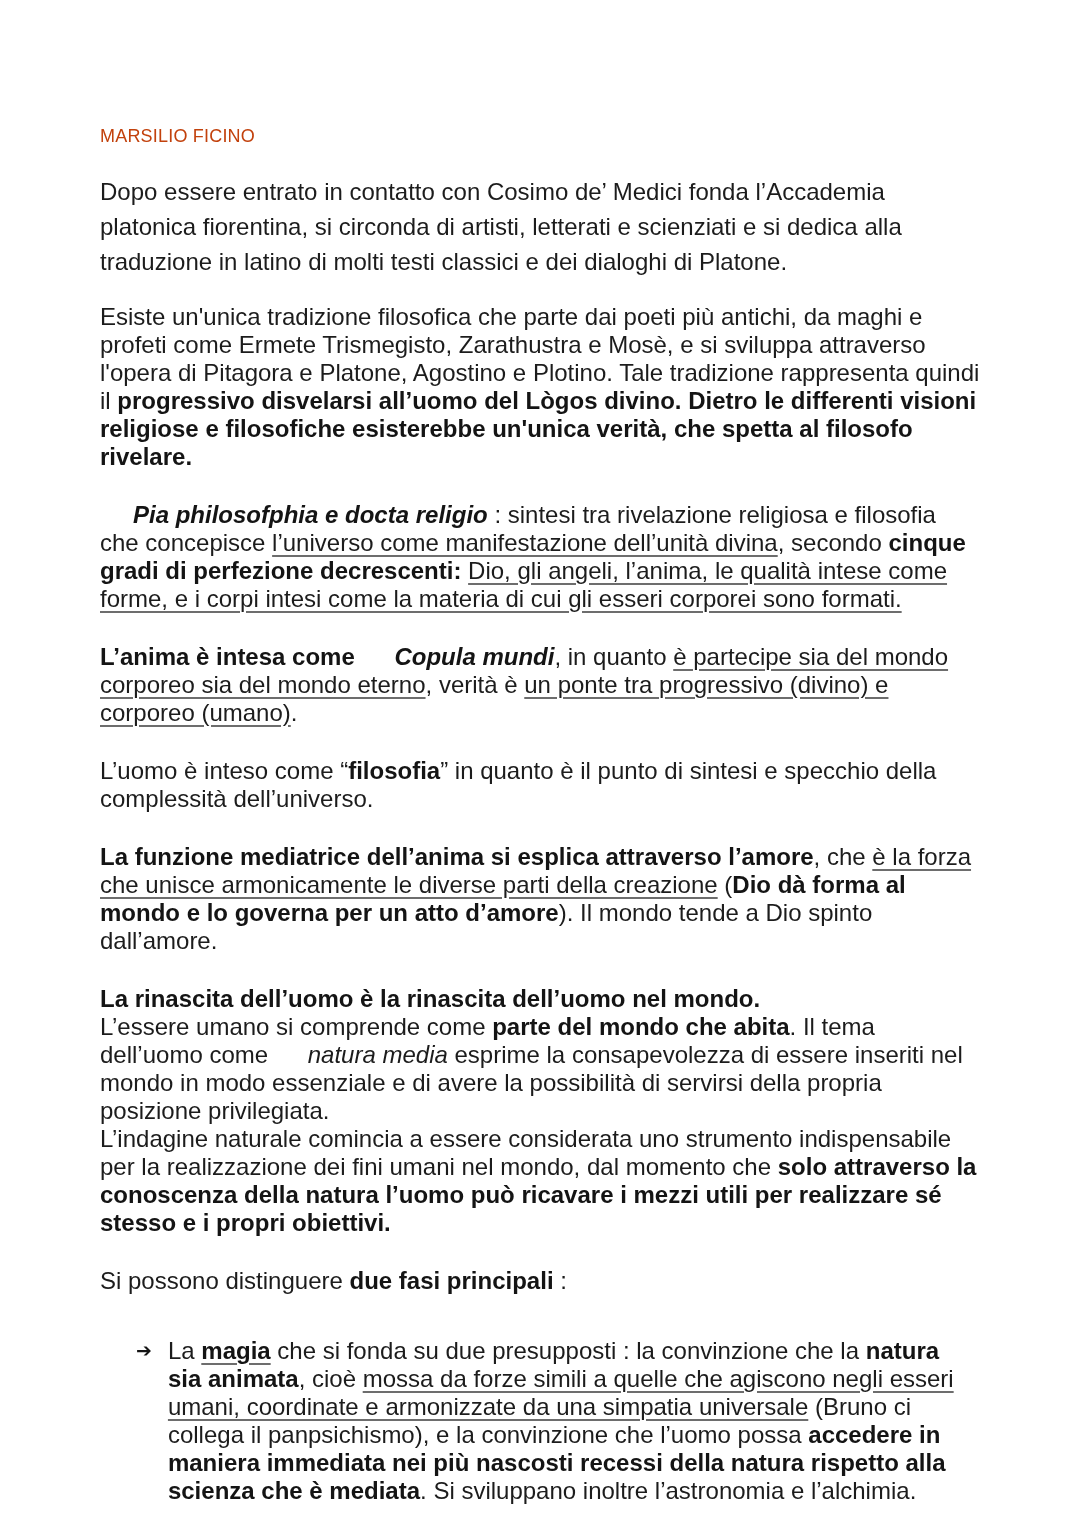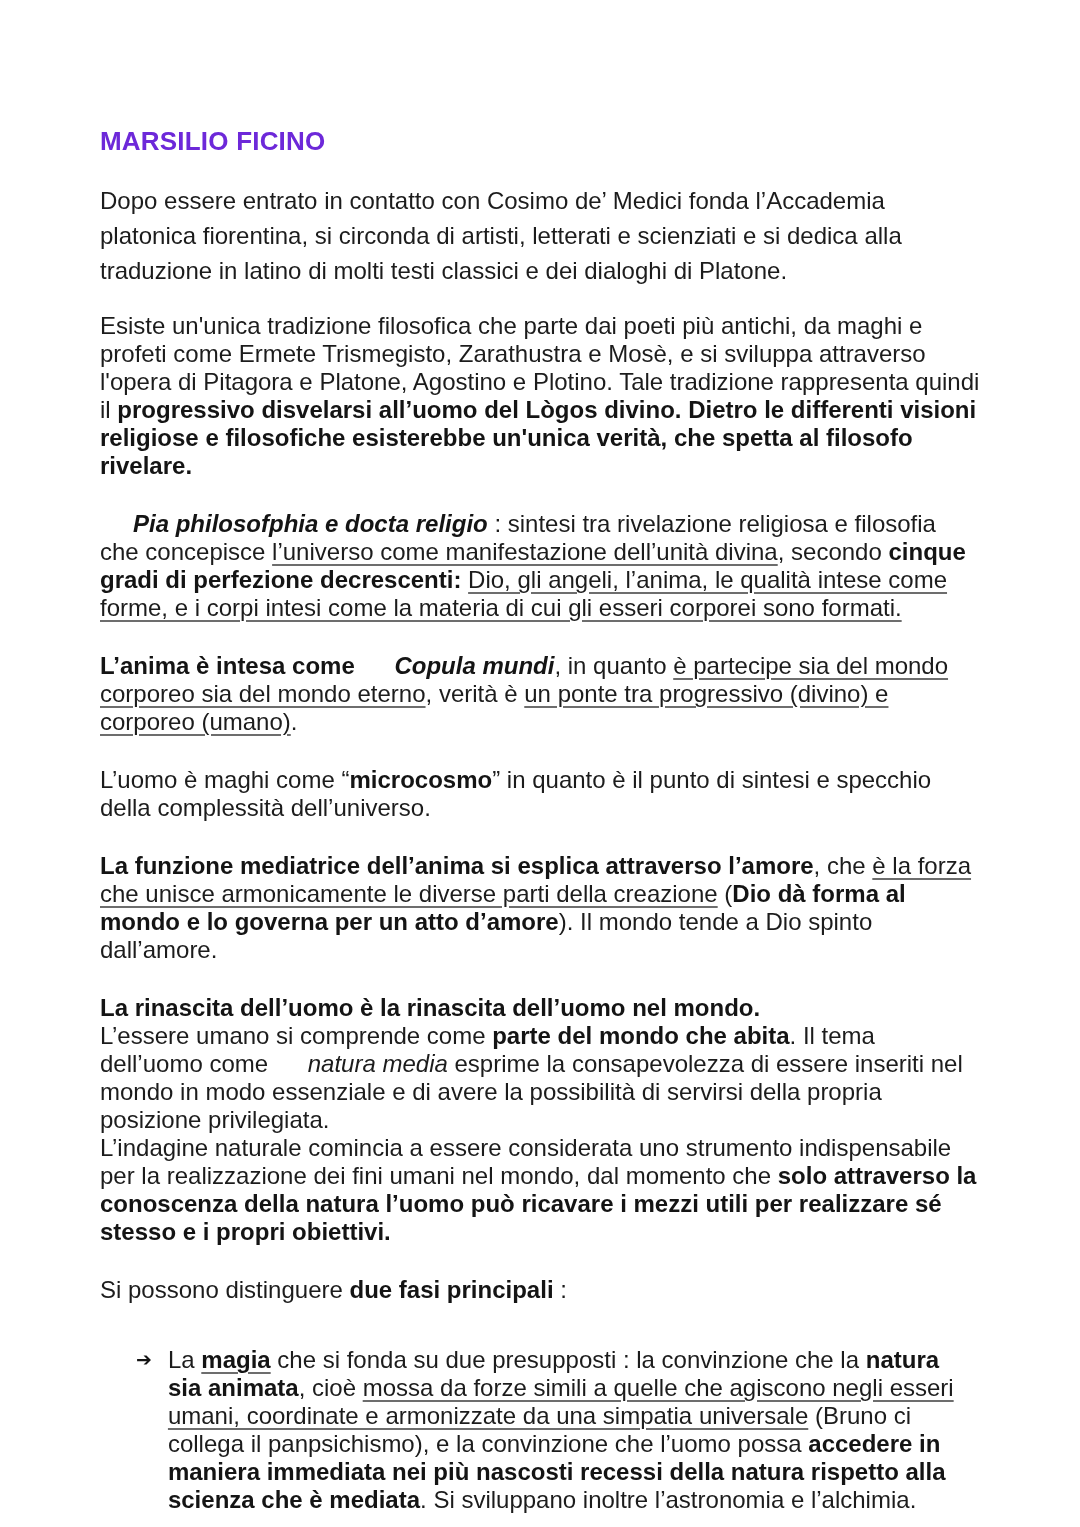--- a/index.html
+++ b/index.html
@@ -14,24 +14,24 @@
     -webkit-font-smoothing: antialiased;
   }
   .page {
     width: 1080px;
     min-height: 1527px;
     box-sizing: border-box;
     padding: 126px 100px 80px 100px;
     background: #ffffff;
   }
   .heading {
-    font-size: 26px;
-    font-weight: 700;
+    font-size: 18px;
+    font-weight: 400;
     letter-spacing: 0.2px;
-    color: #6d28d9;
+    color: #c2410c;
     margin: 0 0 26px 0;
     line-height: 1.2;
   }
   h2.heading {
     margin-top: 46px;
     margin-bottom: 32px;
   }
   .para {
     font-size: 24px;
     line-height: 28px;
@@ -71,21 +71,21 @@
 </head>
 <body>
 
 <div class="page">
   <div class="doc">
       <h1 class="heading"><span>MARSILIO FICINO</span></h1>
       <p class="para para--loose"><span>Dopo essere entrato in contatto con Cosimo de’ Medici fonda l’Accademia platonica fiorentina, si circonda di artisti, letterati e scienziati e si dedica alla traduzione in latino di molti testi classici e dei dialoghi di Platone.</span></p>
       <p class="para"><span>Esiste un'unica tradizione filosofica che parte dai poeti più antichi, da maghi e profeti come Ermete Trismegisto, Zarathustra e Mosè, e si sviluppa attraverso l'opera di Pitagora e Platone, Agostino e Plotino. Tale tradizione rappresenta quindi il </span><span class="b">progressivo disvelarsi all’uomo del Lògos divino. Dietro le differenti visioni religiose e filosofiche esisterebbe un'unica verità, che spetta al filosofo rivelare.</span></p>
       <p class="para"><span class="b i">Pia philosofphia e docta religio</span><span> : sintesi tra rivelazione religiosa e filosofia che concepisce </span><span class="u">l’universo come manifestazione dell’unità divina</span><span>, secondo </span><span class="b">cinque gradi di perfezione decrescenti:</span><span> </span><span class="u">Dio, gli angeli, l’anima, le qualità intese come forme, e i corpi intesi come la materia di cui gli esseri corporei sono formati.</span></p>
       <p class="para"><span class="b">L’anima è intesa come </span><span class="b i">Copula mundi</span><span>, in quanto </span><span class="u">è partecipe sia del  mondo corporeo sia del mondo eterno</span><span>, verità è </span><span class="u">un ponte tra progressivo (divino) e corporeo (umano)</span><span>.</span></p>
-      <p class="para"><span>L’uomo è maghi come “</span><span class="b">microcosmo</span><span>” in quanto è il punto di sintesi e specchio della complessità dell’universo.</span></p>
+      <p class="para"><span>L’uomo è inteso come “</span><span class="b">filosofia</span><span>” in quanto è il punto di sintesi e specchio della complessità dell’universo.</span></p>
       <p class="para"><span class="b">La funzione mediatrice dell’anima si esplica attraverso l’amore</span><span>, che </span><span class="u">è la forza che unisce armonicamente le diverse parti della creazione</span><span> (</span><span class="b">Dio dà forma al mondo e lo governa per un atto d’amore</span><span>). Il mondo tende a Dio spinto dall’amore.</span></p>
       <p class="para"><span class="b">La rinascita dell’uomo è la rinascita dell’uomo nel mondo.</span><br><span>L’essere umano si comprende come </span><span class="b">parte del mondo che abita</span><span>. Il tema dell’uomo come </span><span class="i">natura media</span><span> esprime la consapevolezza di essere inseriti nel mondo in modo essenziale e di avere la possibilità di servirsi della propria posizione privilegiata.</span><br><span>L’indagine naturale comincia a essere considerata uno strumento indispensabile per la realizzazione dei fini umani nel mondo, dal momento che </span><span class="b">solo attraverso la conoscenza della natura l’uomo può ricavare i mezzi utili per realizzare sé stesso e i propri obiettivi.</span></p>
       <p class="para"><span>Si possono distinguere </span><span class="b">due fasi principali</span><span> :</span></p>
       <div class="bullet">
         <span class="marker">➔</span>
         <p class="para bullet-text"><span>La </span><span class="b u">magia</span><span> che si fonda su due presupposti : la convinzione che la </span><span class="b">natura sia animata</span><span>, cioè </span><span class="u">mossa da forze simili a quelle che agiscono negli esseri umani, coordinate e armonizzate da una simpatia universale</span><span> (Bruno ci collega il panpsichismo), e la convinzione che l’uomo possa </span><span class="b">accedere in maniera immediata nei più nascosti recessi della natura rispetto alla scienza che è mediata</span><span>. Si sviluppano inoltre l’astronomia e l’alchimia.</span></p>
       </div>
     </div>
 </div>
 

